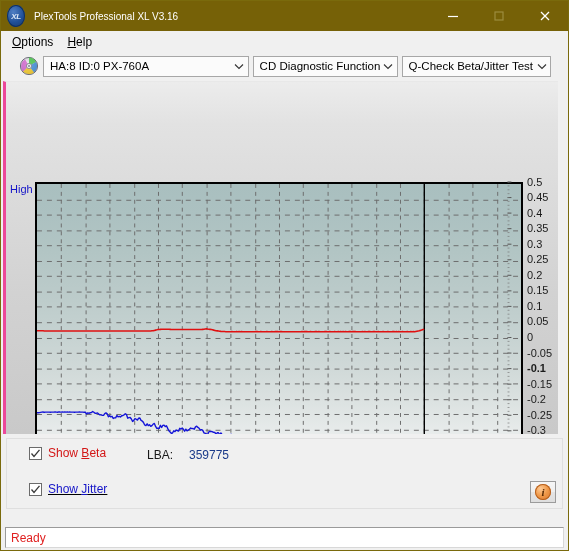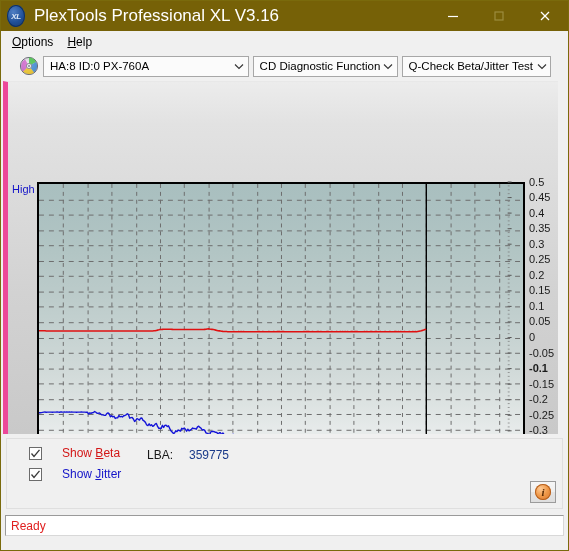--- a/index.html
+++ b/index.html
@@ -41,21 +41,21 @@
     font-size: 8px;
     font-weight: bold;
     font-style: italic;
     display: flex;
     align-items: center;
     justify-content: center;
     letter-spacing: -0.3px;
   }
   .title-text {
     color: #ffffff;
-    font-size: 17px;
+    font-size: 10px;
     margin-left: 9px;
     white-space: nowrap;
   }
   .win-btns {
     position: absolute;
     right: 0; top: 0;
     height: 30px;
     display: flex;
   }
   .win-btn {
@@ -123,21 +123,21 @@
   .combo2 { width: 145px; }
   .combo3 { width: 159px; text-align: right; }
   
   .chart-panel {
     flex: 0 0 auto;
     height: 352px;
     background: #1d4ed8;
     position: relative;
     margin: 1px 10px 0 2px;
     border-top: 1px solid #e8e8e8;
-    border-left: 5px solid #ec4899;
+    border-left: 3px solid #ec4899;
     overflow: hidden;
   }
   .chart-inner {
     position: absolute;
     left: 0; top: 0; right: 0; bottom: 0;
     background: linear-gradient(180deg, #ececec 0%, #e2e2e2 12%, #d2d2d2 60%, #c9c9c9 100%);
   }
   .plot {
     position: absolute;
     left: 29px; top: 100px;
@@ -186,24 +186,24 @@
     margin: 4px 5px 0 5px;
     background: #f0f0f0;
     border: 1px solid #dfdfdf;
     position: relative;
     box-sizing: border-box;
   }
   .chk-row {
     position: absolute;
     display: flex;
     align-items: center;
-    gap: 20px;
+    gap: 6px;
   }
   .chk-row.r1 { left: 22px; top: 7px; }
-  .chk-row.r2 { left: 22px; top: 28px; }
+  .chk-row.r2 { left: 22px; top: 43px; text-decoration: underline; }
   .checkbox {
     width: 13px; height: 13px;
     border: 1px solid #6b6b6b;
     background: #ffffff;
     box-sizing: border-box;
     position: relative;
     flex: 0 0 auto;
   }
   .checkbox svg { position:absolute; left:0; top:0; }
   .chk-label { font-size: 12px; white-space: nowrap; }
@@ -258,21 +258,21 @@
     font-style: italic;
     display: flex;
     align-items: center;
     justify-content: center;
     font-family: "Liberation Serif", serif;
   }
   
   .statusbar {
     flex: 0 0 auto;
     height: 21px;
-    margin: 6px 4px 3px 4px;
+    margin: 18px 4px 3px 4px;
     background: #ffffff;
     border: 1px solid #9a9a9a;
     border-right-color: #d8d8d8;
     border-bottom-color: #d8d8d8;
     display: flex;
     align-items: center;
     box-sizing: border-box;
   }
   .status-text {
     font-size: 12px;

